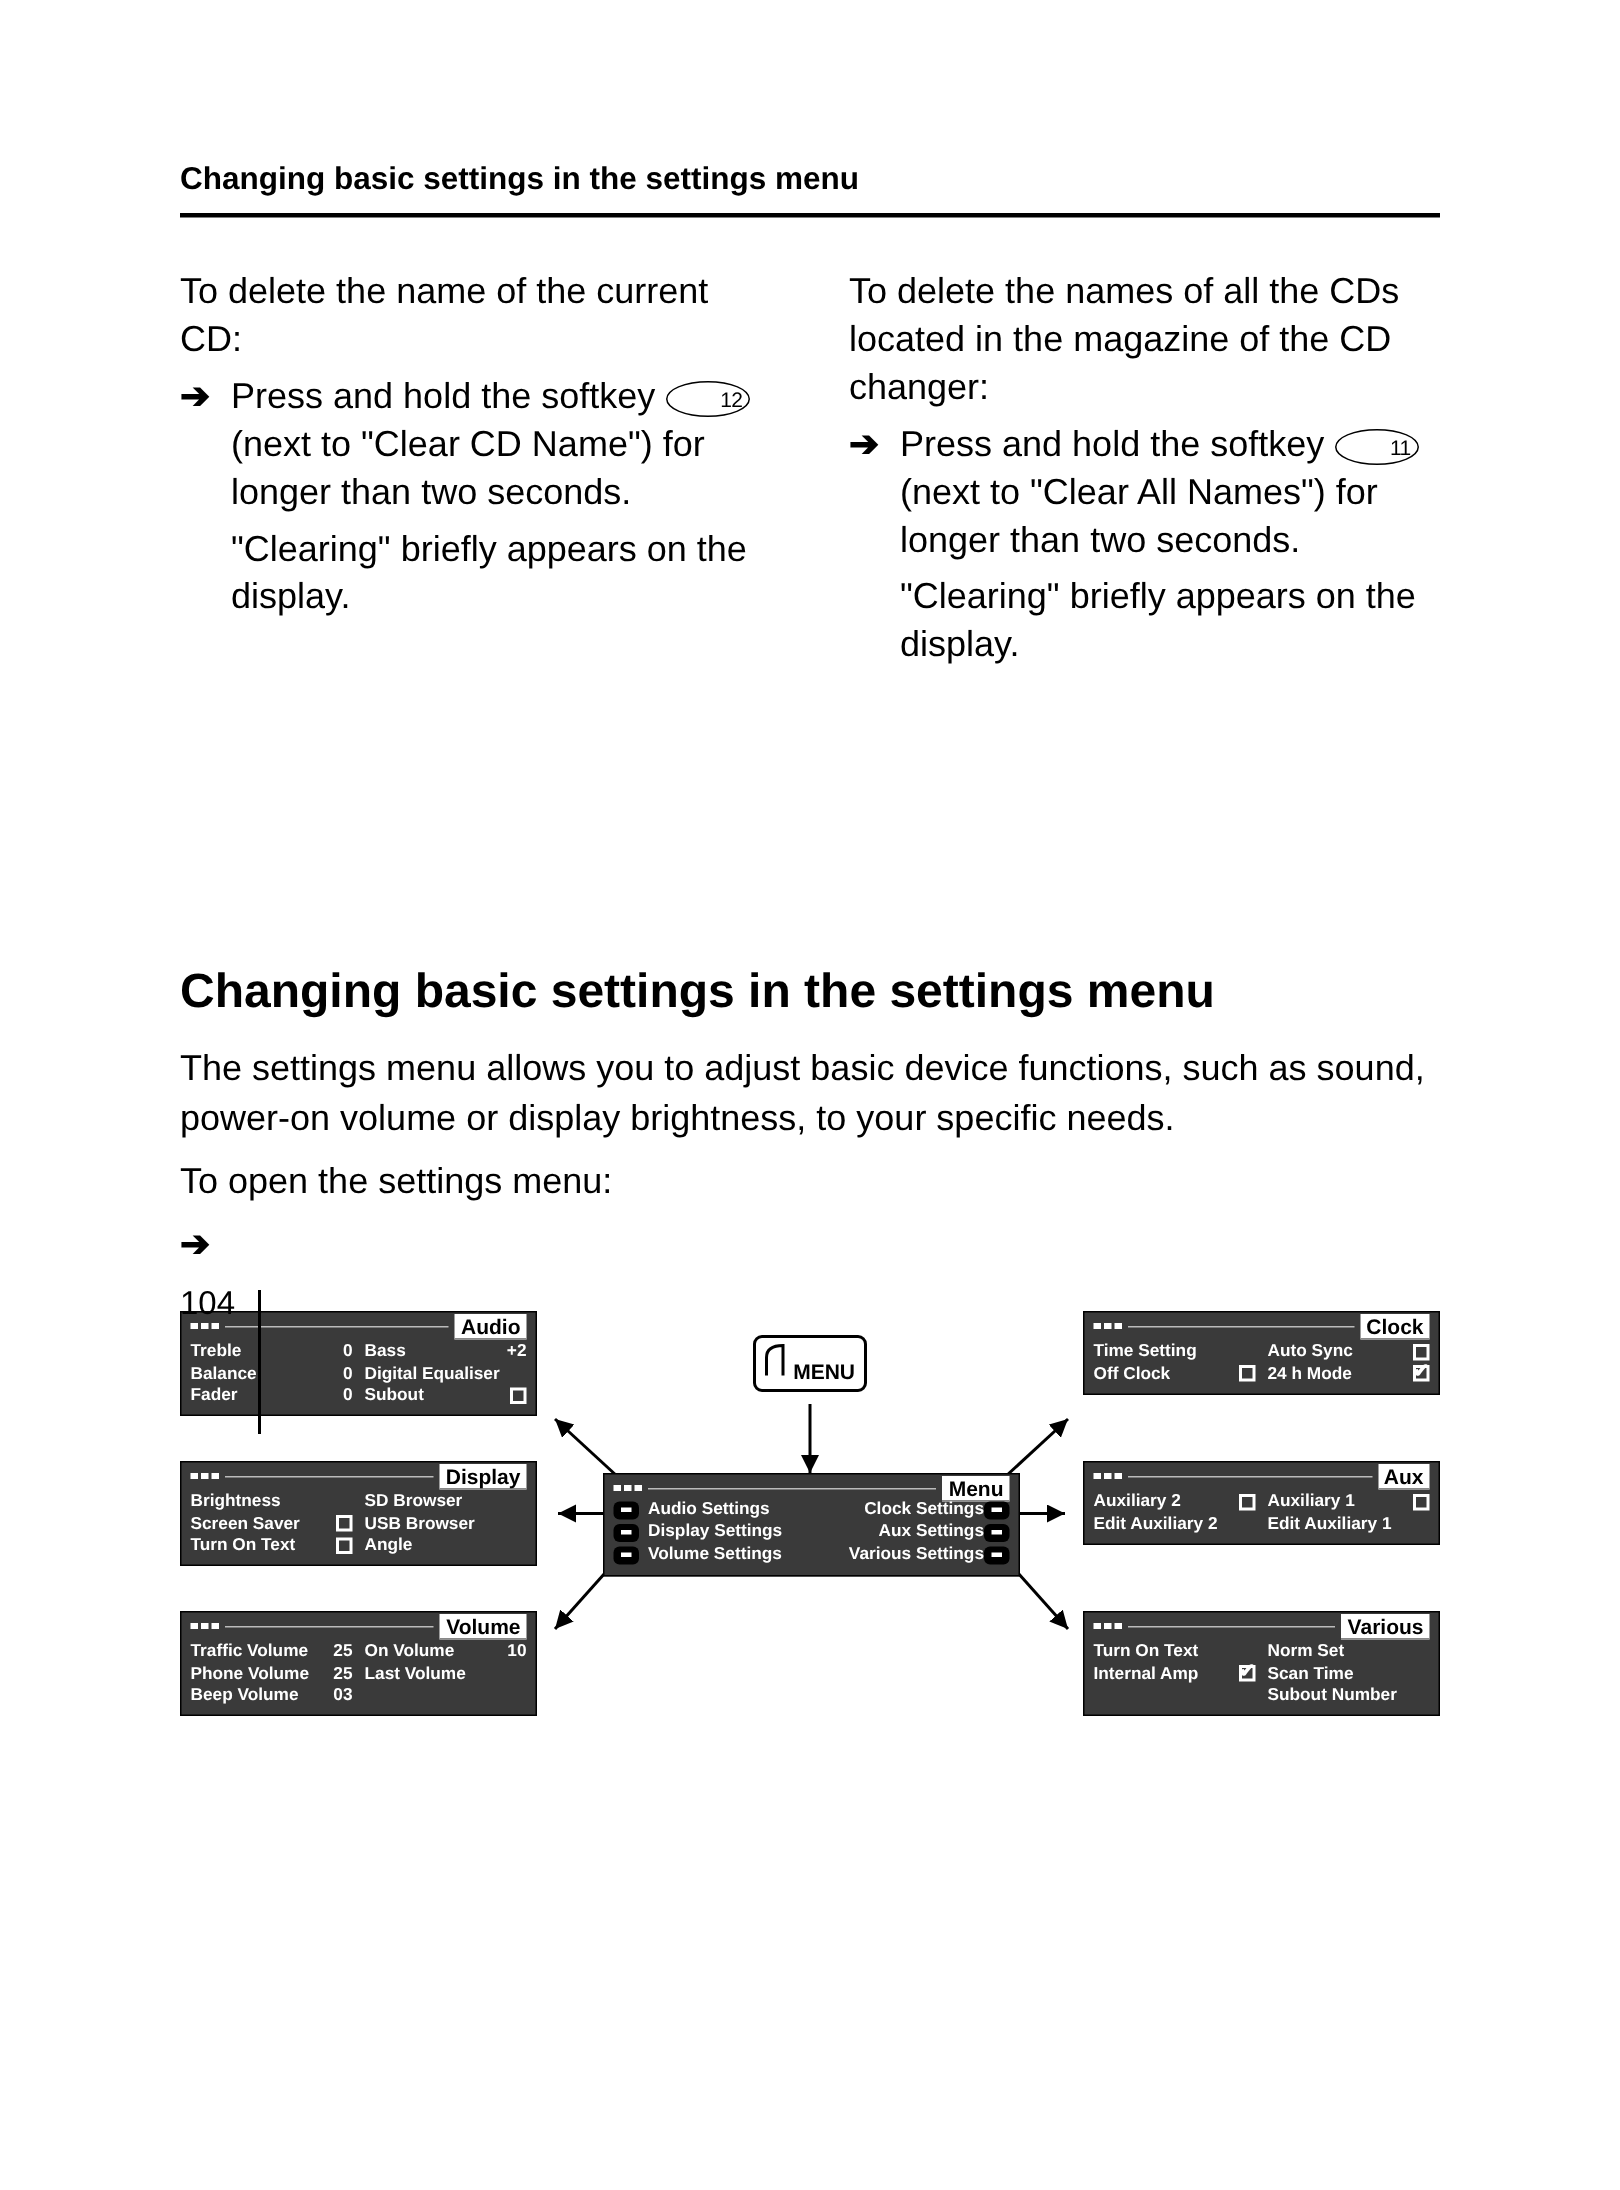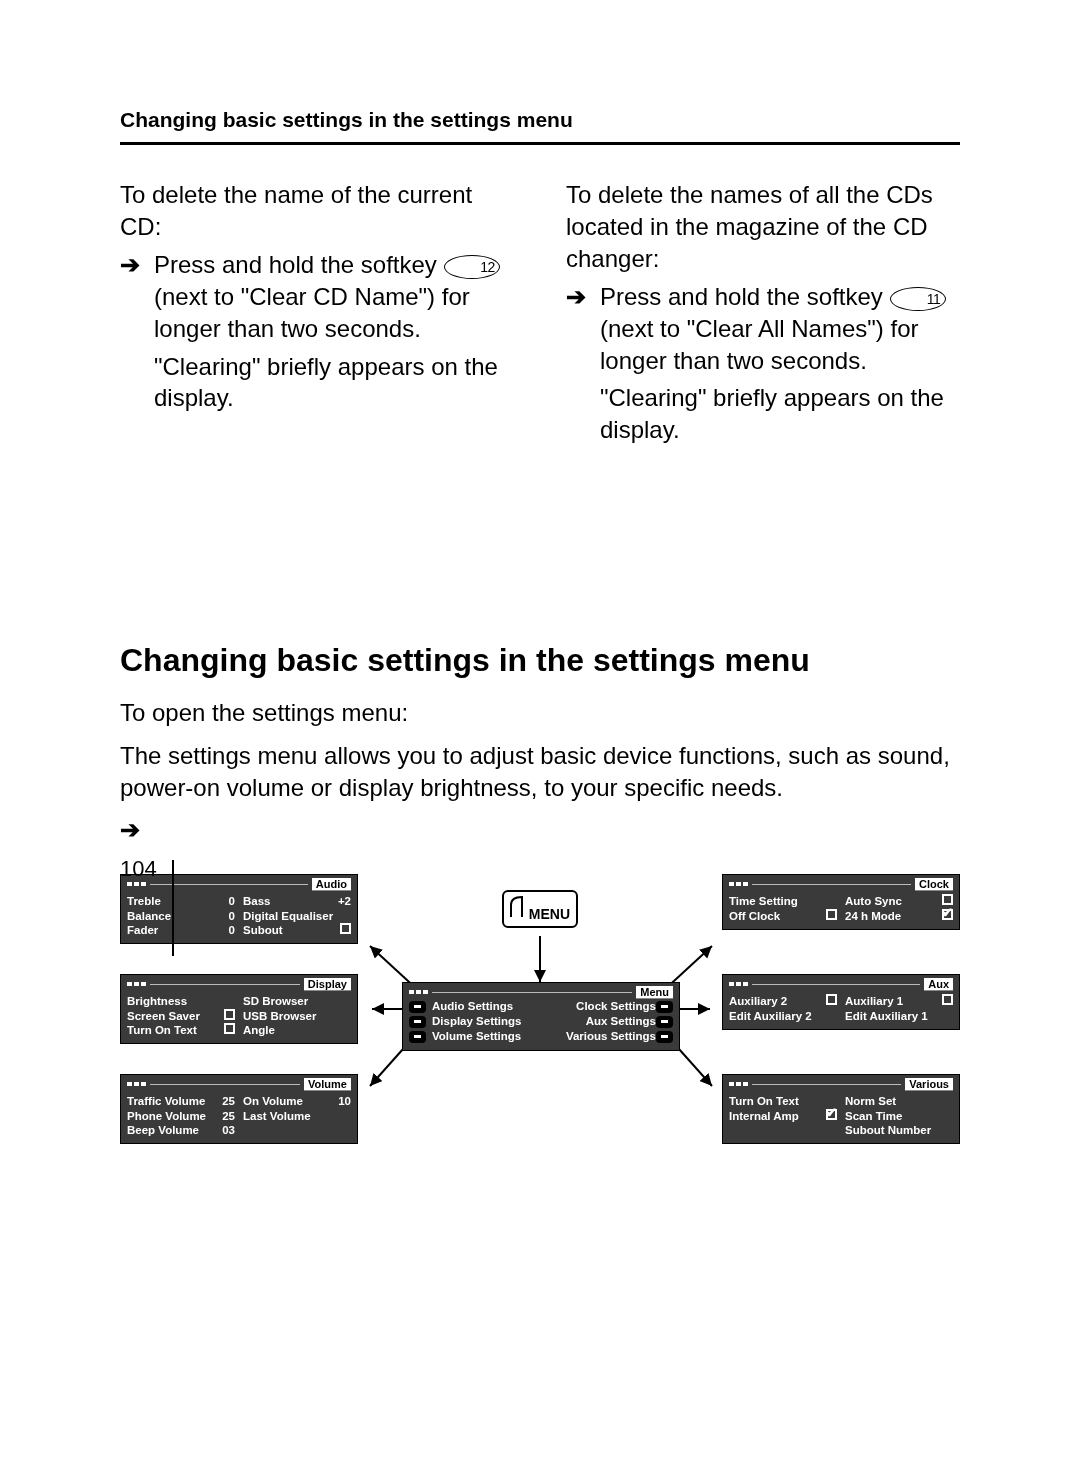--- a/index.html
+++ b/index.html
@@ -105,36 +105,36 @@
     width: 5px; height: 4px; background: #fff; display: block;
   }
   .hr {
     flex: 1;
     height: 1px;
     background: #bbb;
   }
   .panel-tag {
     background: #fff;
     color: #000;
-    font-size: 11px;
+    font-size: 14px;
     font-weight: 700;
     padding: 0 4px;
     margin-left: 4px;
     border-bottom: 1px solid #888;
   }
   .panel-body {
     display: flex;
     gap: 8px;
     padding-top: 3px;
     font-size: 11.5px;
     font-weight: 700;
     line-height: 1.25;
   }
   .panel-col { flex: 1; }
-  .kv { display: flex; justify-content: space-between; gap: 6px; }
+  .kv { display: flex; justify-content: space-between; align-items: center; gap: 6px; }
   .kv .val { text-align: right; min-width: 16px; }
   .chk {
     width: 11px; height: 11px; border: 2px solid #fff; display: inline-block; box-sizing: border-box;
     position: relative;
   }
   .chk.checked::after {
     content: "✔";
     position: absolute;
     left: -2px; top: -6px;
     font-size: 13px;
@@ -216,22 +216,22 @@
             <span class="circnum">11</span>
             <span> (next to "Clear All Names") for longer than two seconds.</span>
           </p>
           <p>"Clearing" briefly appears on the display.</p>
         </div>
       </div>
     </div>
   </div>
 
   <h2 class="section">Changing basic settings in the settings menu</h2>
+  <p class="lead">The settings menu allows you to adjust basic device functions, such as sound, power-on volume or display brightness, to your specific needs.</p>
   <p class="lead">To open the settings menu:</p>
-  <p class="lead">The settings menu allows you to adjust basic device functions, such as sound, power-on volume or display brightness, to your specific needs.</p>
   <div class="step-full">
     <div class="arrow">➔</div>
   </div>
 
   <div class="diagram">
 
     <svg width="840" height="330" style="position:absolute;left:0;top:0">
       <defs>
         <marker id="ah" markerWidth="8" markerHeight="8" refX="6" refY="3" orient="auto">
           <path d="M0,0 L6,3 L0,6 Z" fill="#000"></path>

